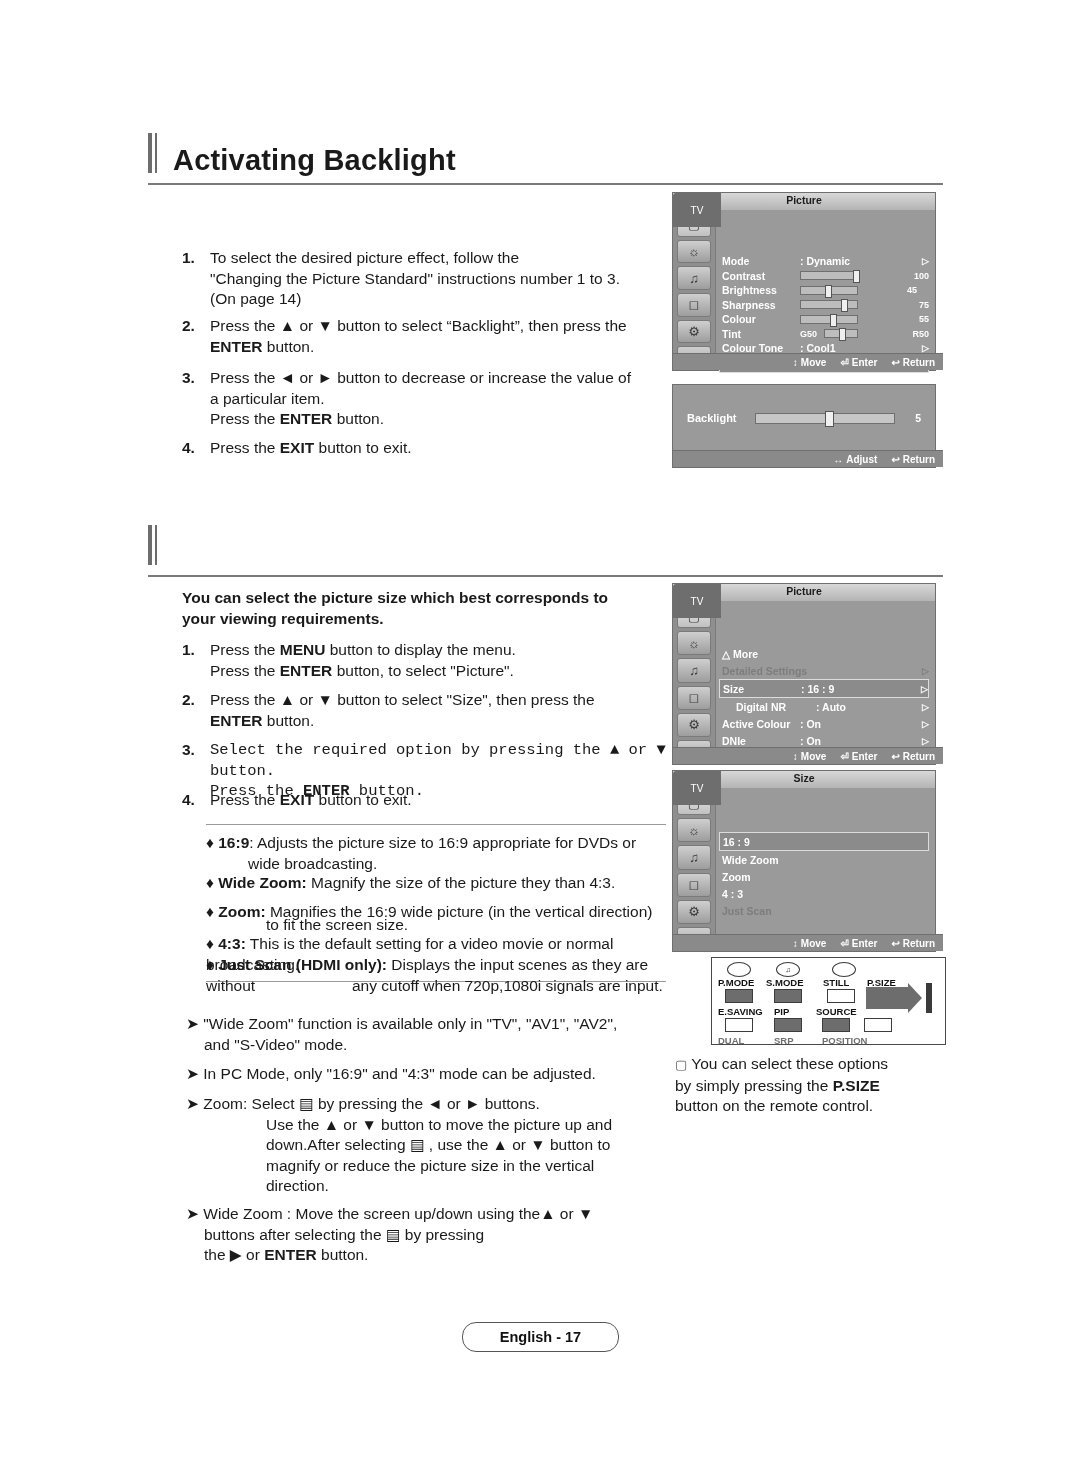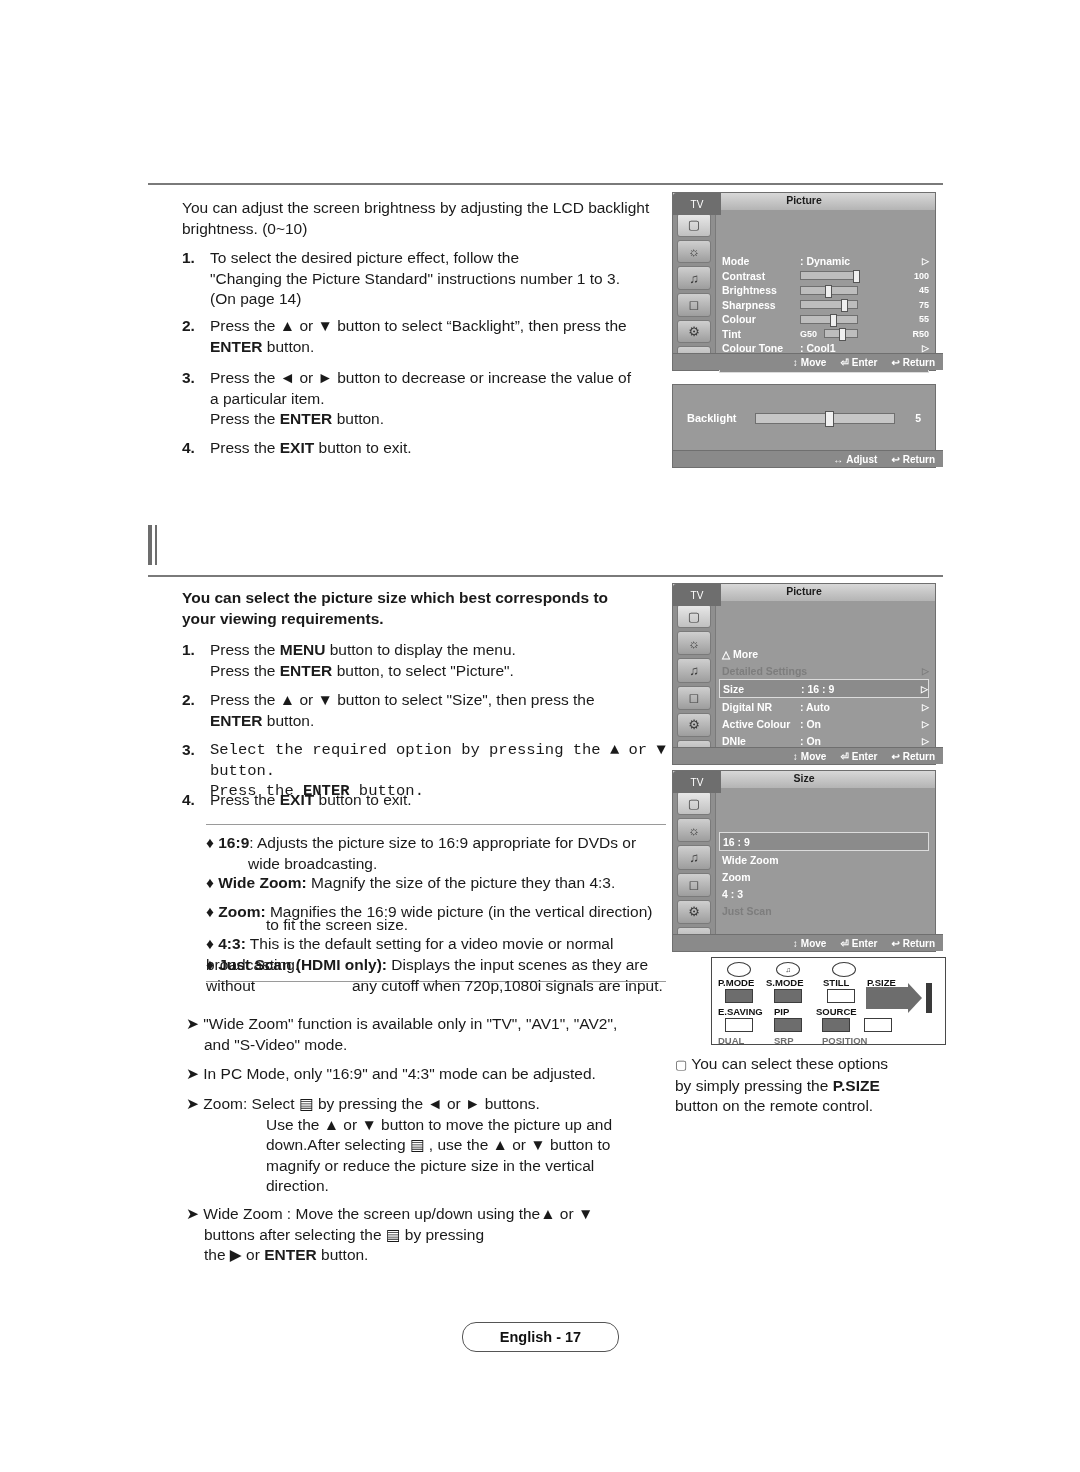--- a/index.html
+++ b/index.html
@@ -22,21 +22,21 @@
 
   
   .txt{position:absolute;font-size:15.5px;line-height:20.5px;color:#1a1a1a;}
   .txt b{font-weight:bold;}
   .num{position:absolute;font-size:15.5px;font-weight:bold;line-height:20.5px;}
   .bold{font-weight:bold;}
 
   
   .osd{position:absolute;background:#9a9a9a;border:1px solid #6f6f6f;}
   .osd-top{position:relative;height:17px;background:linear-gradient(#d8d8d8,#b4b4b4);}
-  .osd-tv{position:absolute;left:0;top:0;width:48px;height:22px;background:#6e6e6e;color:#fff;font-size:10px;
+  .osd-tv{position:absolute;left:0;top:0;width:48px;height:34px;background:#6e6e6e;color:#fff;font-size:10px;
           display:flex;align-items:center;justify-content:center;border-top-left-radius:3px;}
   .osd-tabtitle{position:absolute;left:50%;transform:translateX(-50%);top:1px;font-size:10.5px;color:#1c1c1c;font-weight:bold;}
   .osd-body{display:flex;height:calc(100% - 17px);}
   .osd-icons{width:42px;background:#8f8f8f;border-right:1px solid #7a7a7a;display:flex;flex-direction:column;align-items:center;padding-top:3px;gap:3px;}
   .osd-ic{width:32px;height:25px;background:linear-gradient(#cfcfcf,#9d9d9d);border:1px solid #7a7a7a;border-radius:3px;
           display:flex;align-items:center;justify-content:center;font-size:13px;color:#3b3b3b;}
   .osd-ic.sel{background:linear-gradient(#e9e9e9,#c0c0c0);}
   .osd-list{flex:1;position:relative;padding:4px 6px 0 6px;margin-top:40px;}
   .row{display:flex;align-items:center;height:14.5px;font-size:10.5px;color:#ffffff;font-weight:bold;}
   .row .lbl{width:78px;}
@@ -67,23 +67,26 @@
   
   .footer{position:absolute;left:462px;top:1322px;width:155px;height:28px;border:1px solid #555;border-radius:14px;
           display:flex;align-items:center;justify-content:center;font-size:14.5px;font-weight:bold;color:#111;}
   .dashbox{position:absolute;border-top:1px solid #9a9a9a;border-bottom:1px solid #9a9a9a;}
 </style>
 </head>
 <body>
 
 <div class="page">
 
+  <div class="sec-head" style="left:148px;top:135px;">
+    <div class="sec-bar"></div>
+    <div class="sec-title">Activating Backlight</div>
+  </div>
   <div class="hr" style="left:148px;top:183px;width:795px;"></div>
 
-  <div class="txt" style="left:182px;top:198px;width:470px;">You can adjust the screen brightness by adjusting the LCD backlight brightness. (0~10)</div>
 
   <div class="num" style="left:182px;top:248px;">1.</div>
   <div class="txt" style="left:210px;top:248px;width:460px;">
     <span>To select the desired picture effect, follow the</span><br>
     <span>"Changing the Picture Standard" instructions number 1 to 3.</span><br>
     <span>(On page 14)</span>
   </div>
 
   <div class="num" style="left:182px;top:316px;">2.</div>
   <div class="txt" style="left:210px;top:316px;width:460px;">
@@ -128,21 +131,21 @@
           <span class="bar">
               <i style="left:52px;"></i>
             </span>
           <span class="arr" style="width:22px;text-align:right;">100</span>
         </div>
         <div class="row">
           <span class="lbl">Brightness</span>
           <span class="bar">
               <i style="left:24px;"></i>
             </span>
-          <span class="arr" style="width:22px;text-align:right;">45</span>
+          <span class="arr" style="width:22px;text-align:left;">45</span>
         </div>
         <div class="row">
           <span class="lbl">Sharpness</span>
           <span class="bar">
               <i style="left:40px;"></i>
             </span>
           <span class="arr" style="width:22px;text-align:right;">75</span>
         </div>
         <div class="row">
           <span class="lbl">Colour</span>
@@ -315,21 +318,21 @@
         </div>
         <div class="row dim" style="height:17px;">
           <span class="lbl" style="width:120px;">Detailed Settings</span>
           <span class="arr">▷</span>
         </div>
         <div class="row hi" style="height:17px;">
           <span class="lbl">Size</span>
           <span class="val">: 16 : 9</span>
           <span class="arr">▷</span>
         </div>
-        <div class="row" style="height:17px;">
+        <div class="row" style="height:17px;text-align:center;">
           <span class="lbl">Digital NR</span>
           <span class="val">: Auto</span>
           <span class="arr">▷</span>
         </div>
         <div class="row" style="height:17px;">
           <span class="lbl">Active Colour</span>
           <span class="val">: On</span>
           <span class="arr">▷</span>
         </div>
         <div class="row" style="height:17px;">

